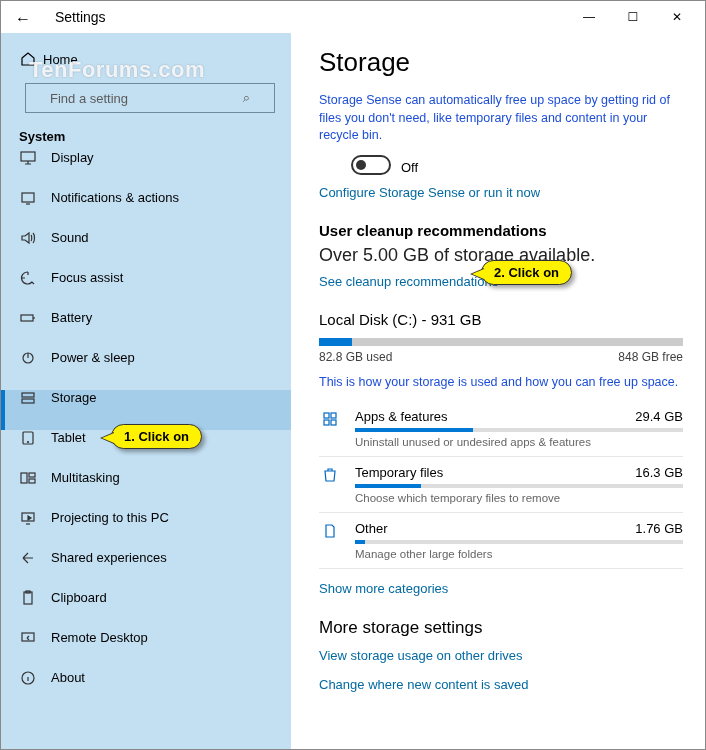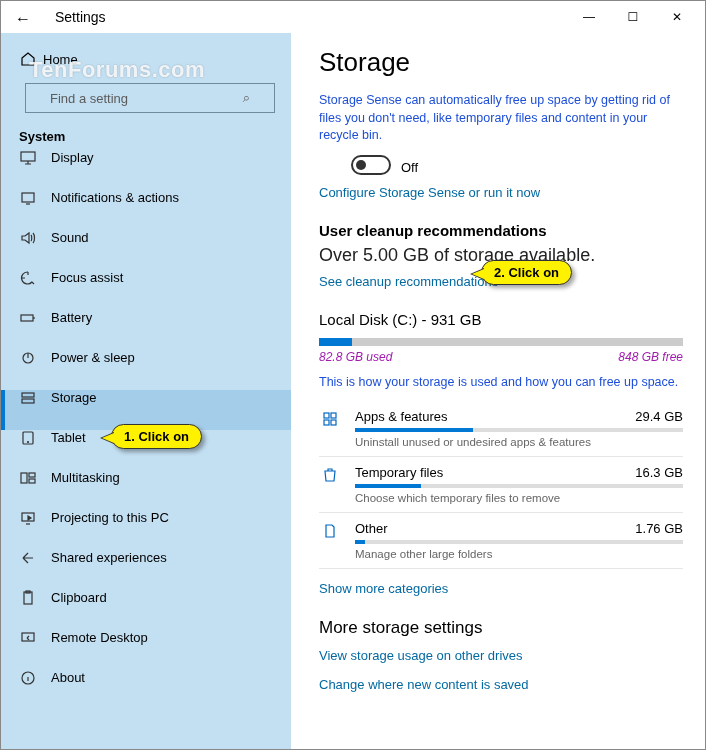--- a/index.html
+++ b/index.html
@@ -27,21 +27,21 @@
 .subtext { font-size: 18px; color: #222; margin-bottom: 8px; }
 .desc { font-size: 12.5px; color: #1d4ed8; line-height: 1.4; margin-bottom: 10px; }
 .toggle-row { display: flex; align-items: flex-end; gap: 10px; margin-bottom: 10px; padding-left: 32px; }
 .toggle { width: 40px; height: 20px; border: 2px solid #333; border-radius: 10px; position: relative; }
 .toggle .knob { width: 10px; height: 10px; background: #333; border-radius: 50%; position: absolute; left: 3px; top: 3px; }
 .link { color: #0369a1; font-size: 13px; cursor: pointer; }
 .section { margin-top: 22px; }
 .diskname { font-size: 15px; font-weight: 400; margin-bottom: 10px; }
 .diskbar { height: 8px; background: #cccccc; position: relative; margin-bottom: 4px; }
 .diskbar .fill { position: absolute; left: 0; top: 0; bottom: 0; width: 9%; background: #0078d4; }
-.diskstat { display: flex; justify-content: space-between; font-size: 12px; color: #a21caf; margin-bottom: 10px; font-style: italic; }
+.diskstat { display: flex; justify-content: space-between; font-size: 12px; color: #404040; margin-bottom: 10px; }
 .catrow { display: flex; align-items: flex-start; gap: 14px; padding: 8px 0; border-bottom: 1px solid #e6e6e6; }
 .catrow:last-of-type { border-bottom: 1px solid #e6e6e6; }
 .caticon { width: 22px; color: #0067c0; padding-top: 2px; display:flex; justify-content:center; }
 .catbody { flex: 1; }
 .catline1 { display: flex; justify-content: space-between; font-size: 13px; gap: 40px; }
 .catbar { height: 4px; background: #ddd; margin: 4px 0 4px 0; position: relative; }
 .catbar .fill { position:absolute; left:0; top:0; bottom:0; background:#0078d4; }
 .catsub { font-size: 11.5px; color: #666; }
 .callout { position: absolute; background: #fff200; border: 1px solid #333; border-radius: 14px; padding: 4px 12px; font-weight: 700; font-size: 13px; z-index: 10; box-shadow: 3px 3px 4px rgba(0,0,0,0.35); }
 .callout::before { content: ""; position: absolute; width: 0; height: 0; border-style: solid; }

